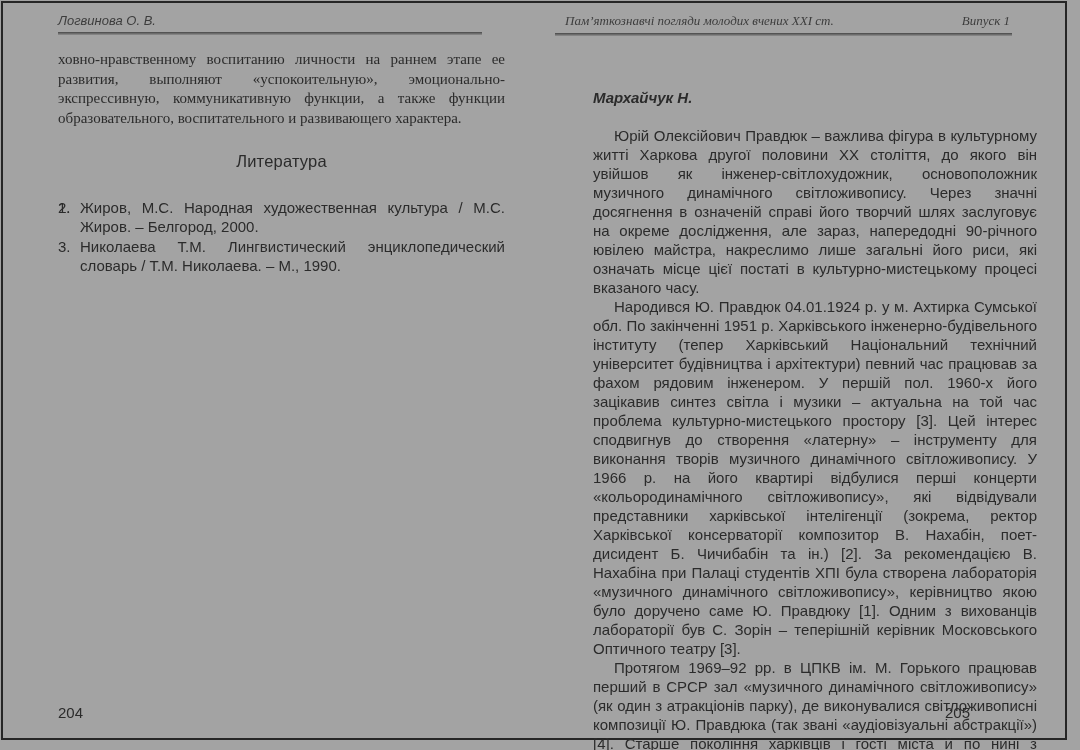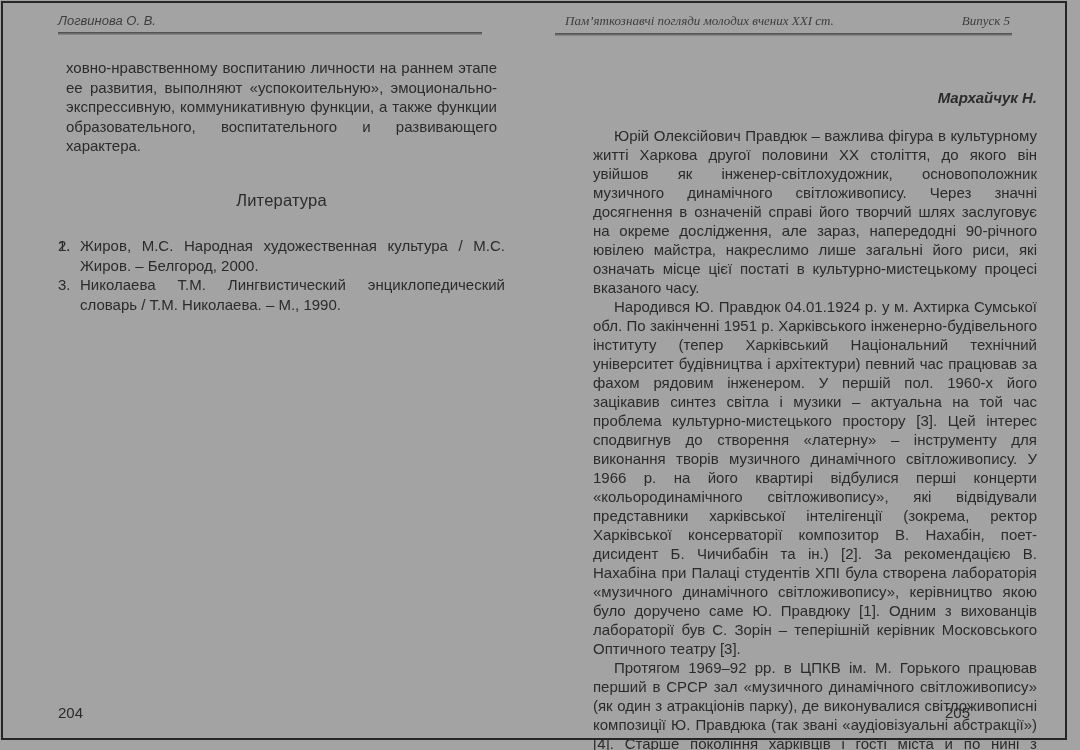--- a/index.html
+++ b/index.html
@@ -56,25 +56,26 @@
   
   .left-body {
     position: absolute;
     left: 58px;
     top: 50px;
     width: 447px;
     font-size: 15px;
     line-height: 19.5px;
   }
   .left-body p.cont {
-    margin: 8px;
+    margin: 0;
     text-align: justify;
+    font-family: Liberation Serif, serif;
   }
   .lit-heading {
-    margin: 35px 0 26px 0;
+    margin: 24px 0 26px 0;
     font-size: 16.5px;
     font-weight: normal;
     text-align: center;
     letter-spacing: 0.2px;
   }
   .ref-list { margin: 0; padding: 0; list-style: none; }
   .ref-list li {
     position: relative;
     padding-left: 22px;
     text-align: justify;
@@ -85,21 +86,21 @@
   
   .right-col {
     position: absolute;
     left: 593px;
     top: 88px;
     width: 444px;
     font-size: 15px;
     line-height: 19px;
   }
   .article-author {
-    text-align: right;
+    text-align: left;
     font-weight: bold;
     font-style: italic;
     font-size: 15px;
   }
   .article-title {
     margin-top: 33px;
     font-weight: bold;
     font-size: 16.5px;
     line-height: 19.5px;
     text-align: center;
@@ -131,21 +132,21 @@
   <div class="hdr hdr-left">
     <div class="hdr-row">
       <span>Логвинова О. В.</span>
     </div>
     <div class="hdr-rule"></div>
   </div>
 
   <div class="hdr hdr-right">
     <div class="hdr-row">
       <span>Пам’яткознавчі погляди молодих вчених XXI ст.</span>
-      <span>Випуск 5</span>
+      <span>Випуск 1</span>
     </div>
     <div class="hdr-rule"></div>
   </div>
 
   <div class="left-body">
     <p class="cont">ховно-нравственному воспитанию личности на раннем этапе ее развития, выполняют «успокоительную», эмоционально-экспрессивную, коммуникативную функции, а также функции образовательного, воспитательного и развивающего характера.</p>
 
     <h3 class="lit-heading">Литература</h3>
 
     <ol class="ref-list">

